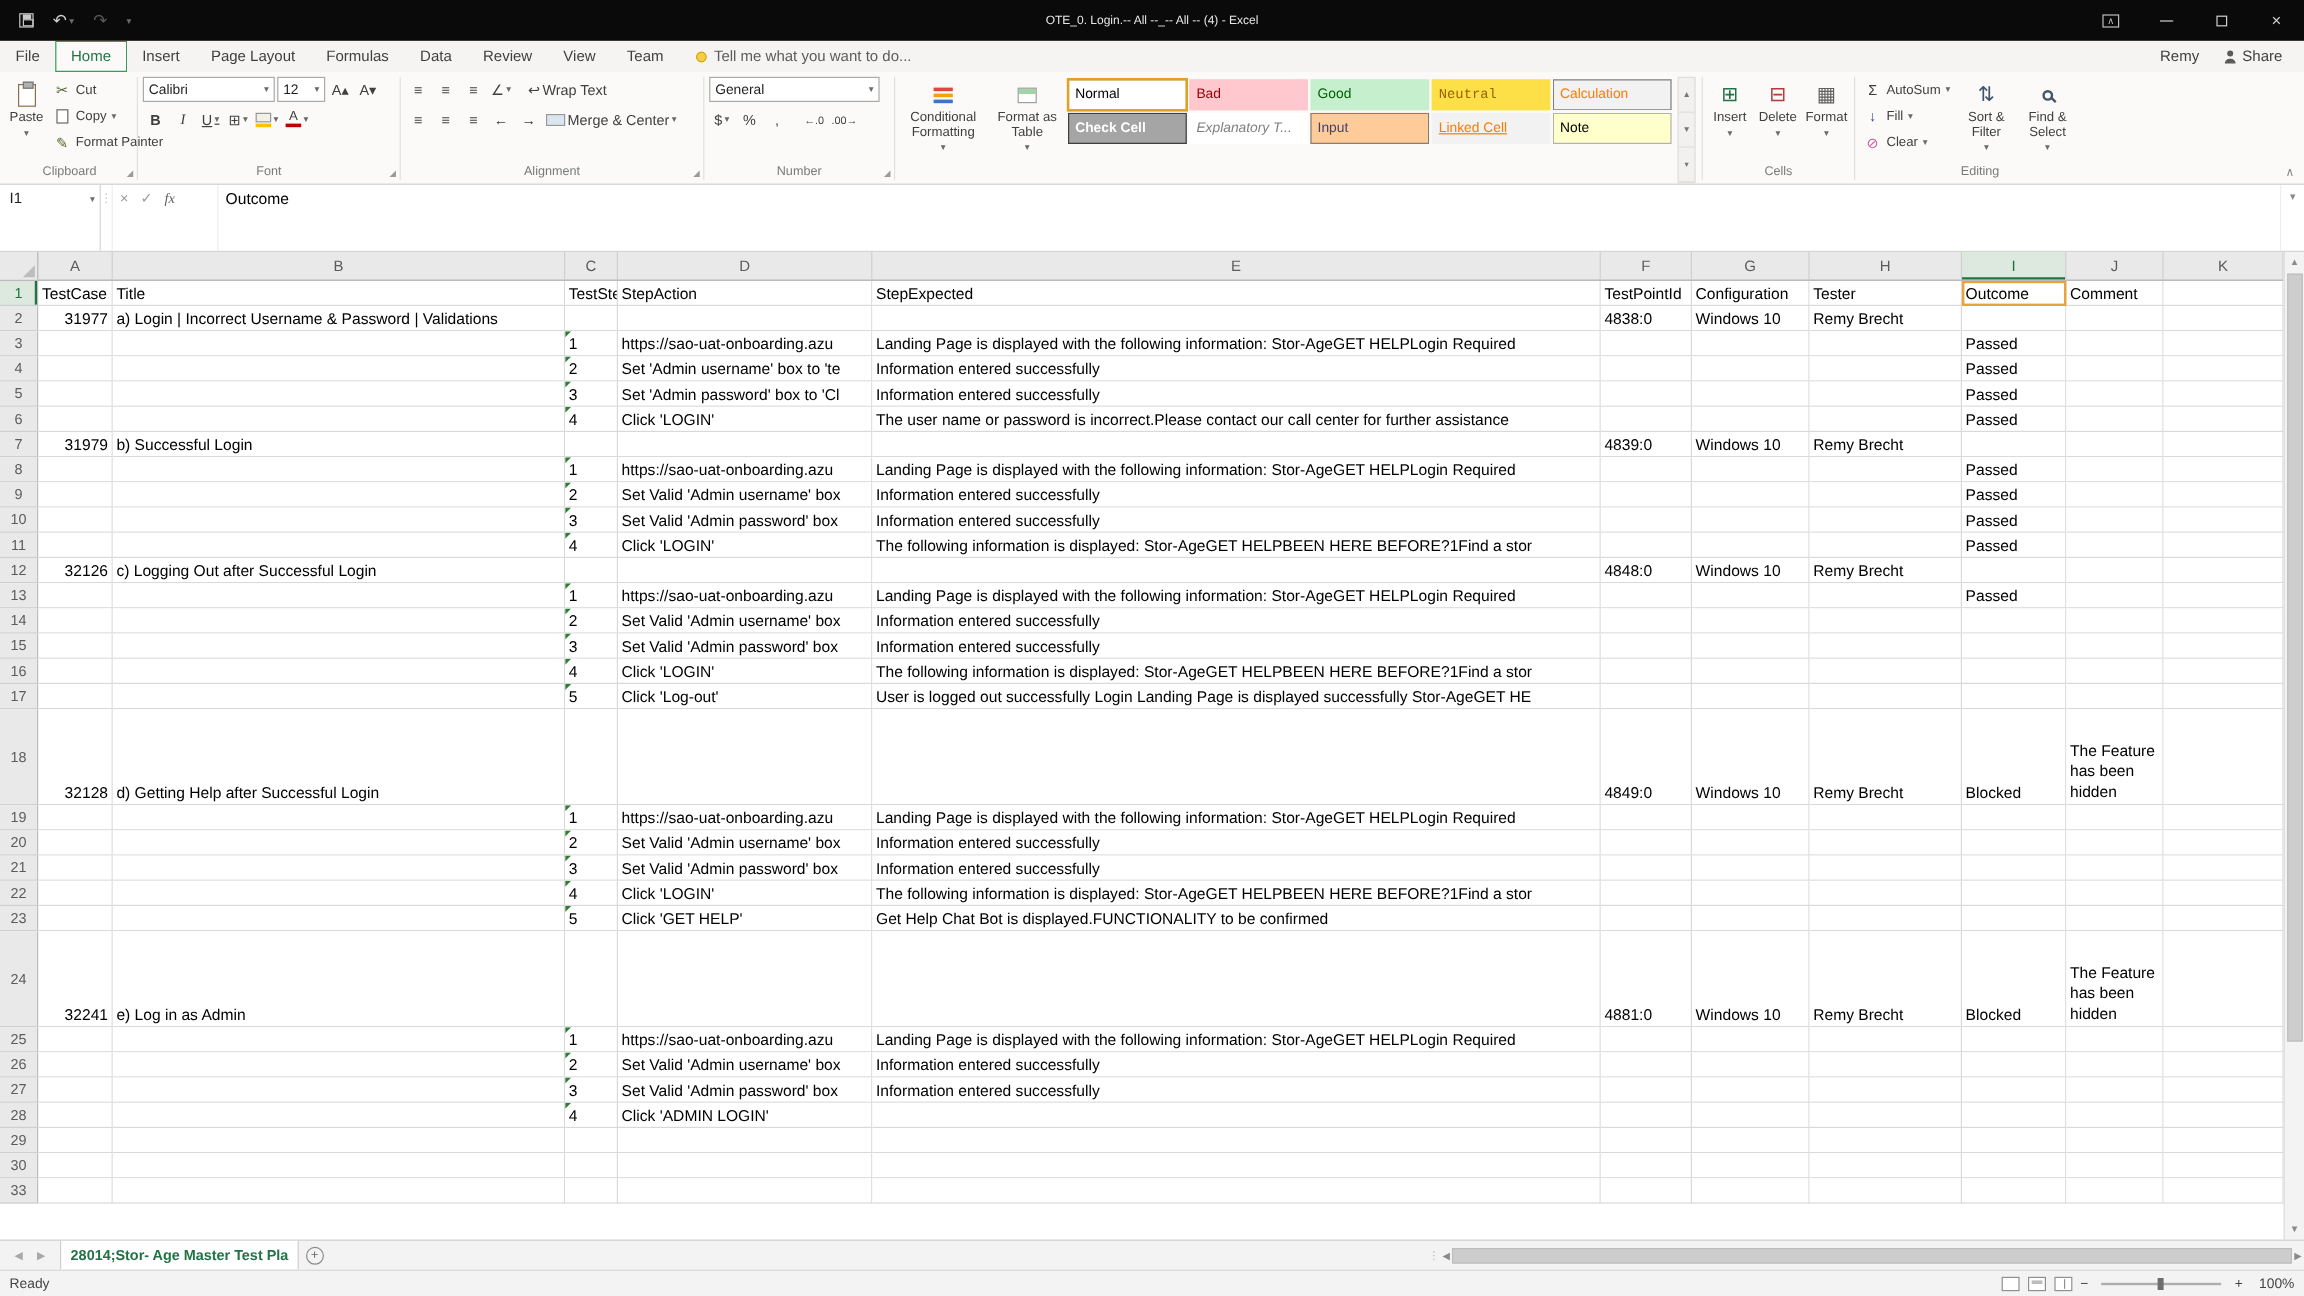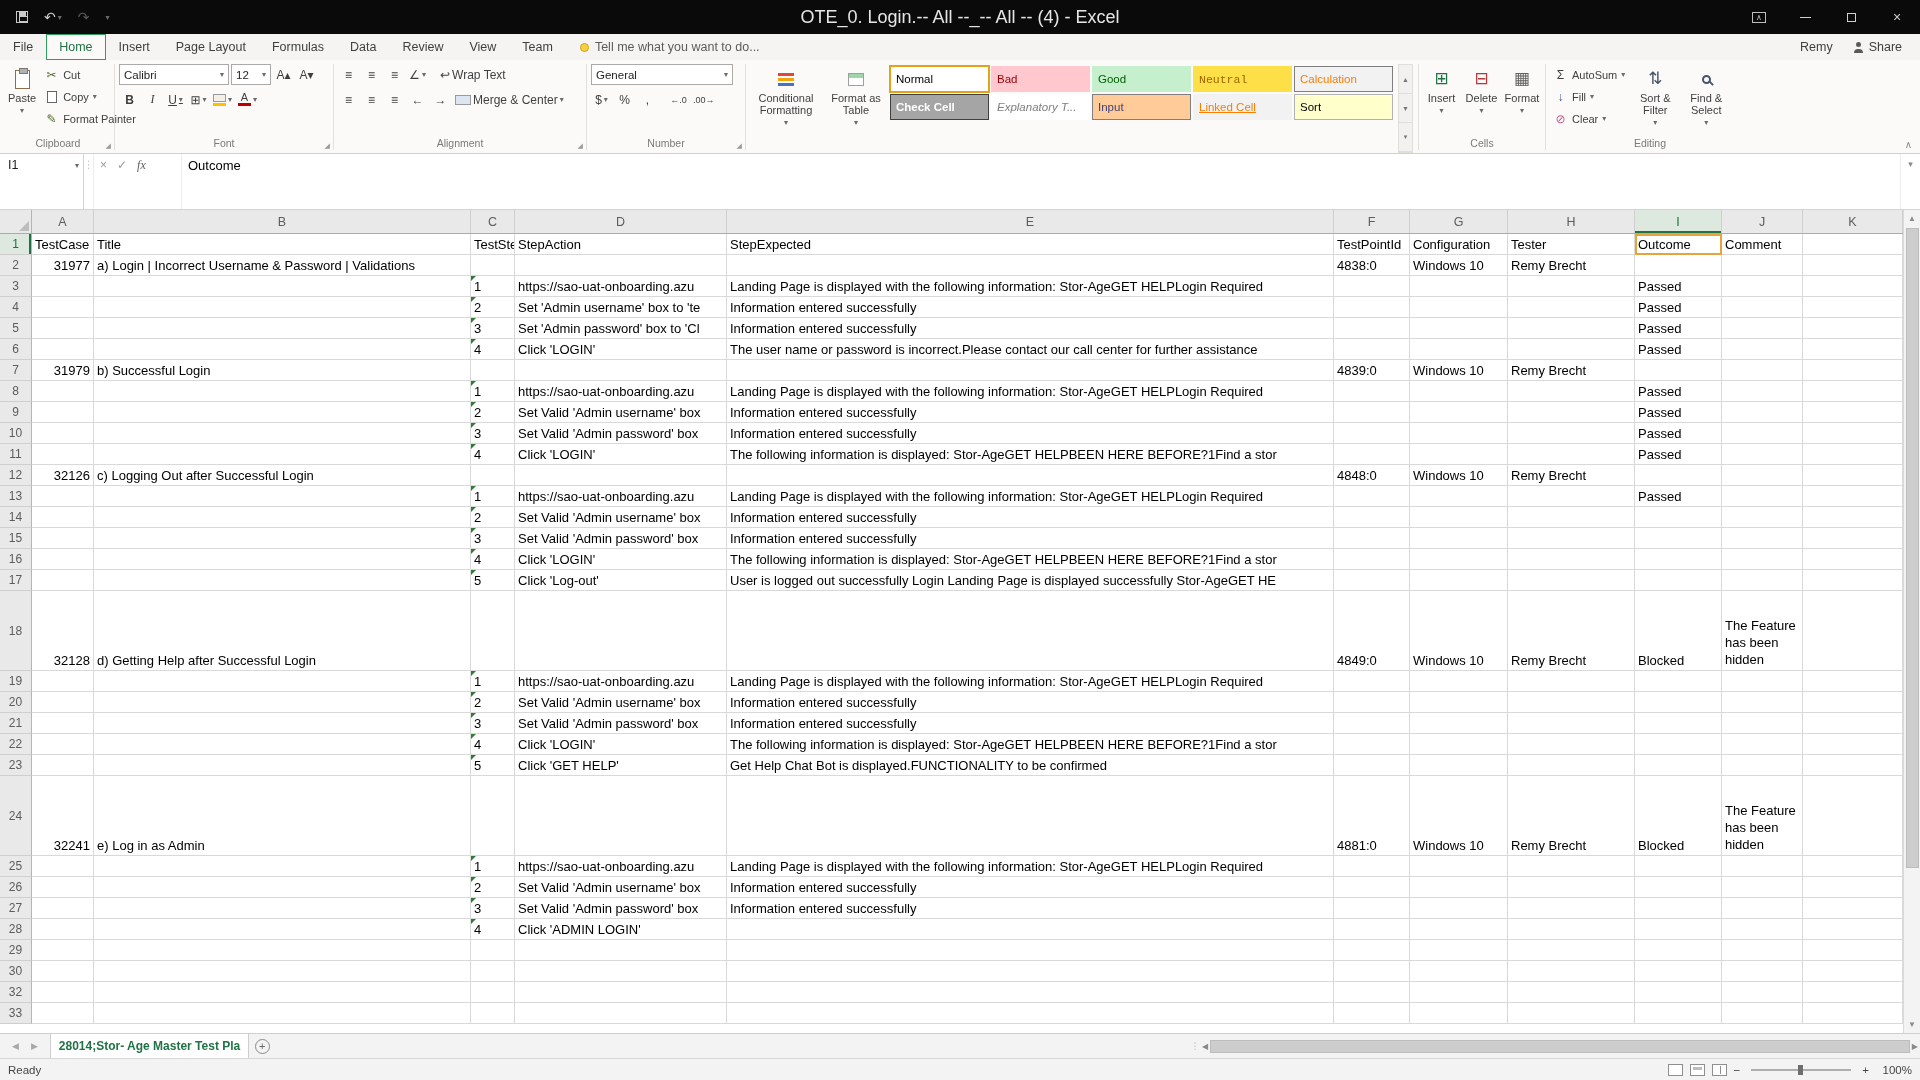--- a/index.html
+++ b/index.html
@@ -8,21 +8,21 @@
 .app{width:1920px;height:1080px;display:flex;flex-direction:column;overflow:hidden;background:#fff;}
 
 
 .titlebar{height:34px;background:#0a0a0a;color:#d9d9d9;display:flex;align-items:center;position:relative;flex:0 0 auto;}
 .qat{display:flex;align-items:center;gap:16px;padding-left:16px;font-size:14px;color:#cfcfcf;}
 .saveic{width:12px;height:12px;border:1px solid #c9c9c9;position:relative;}
 .saveic::before{content:"";position:absolute;top:0;left:2px;width:7px;height:4px;background:#c9c9c9;}
 .saveic::after{content:"";position:absolute;bottom:0;left:2px;width:7px;height:4px;border:1px solid #c9c9c9;}
 .qbtn{display:flex;align-items:center;gap:2px;}
 .dim{opacity:.4;}
-.title-text{position:absolute;left:0;right:0;text-align:center;font-size:18px;color:#e6e6e6;pointer-events:none;}
+.title-text{position:absolute;left:0;right:0;text-align:center;font-size:10px;color:#e6e6e6;pointer-events:none;}
 .wincontrols{margin-left:auto;display:flex;height:100%;align-items:stretch;}
 .winbtn{width:46px;display:flex;align-items:center;justify-content:center;color:#cfcfcf;font-size:14px;}
 .minglyph{width:11px;height:1px;background:#cfcfcf;}
 .restoreglyph{width:9px;height:9px;border:1px solid #cfcfcf;position:relative;background:#0a0a0a;}
 .restoreglyph::before{content:"";position:absolute;top:-3px;left:2px;width:9px;height:9px;border:1px solid #cfcfcf;z-index:-1;}
 .ribbonopts{width:14px;height:11px;border:1px solid #bdbdbd;font-size:8px;line-height:9px;text-align:center;color:#bdbdbd;}
 
 
 .tabrow{height:26px;background:#f5f4f2;display:flex;align-items:stretch;font-size:12.5px;color:#3f3f3f;flex:0 0 auto;}
 .rtab{padding:0 13px;display:flex;align-items:center;}
@@ -376,21 +376,21 @@
         <div class="gallery">
             <div class="chip chip-sel" style="background: rgb(255, 255, 255); color: rgb(0, 0, 0); box-shadow: rgb(171, 171, 171) 0px 0px 0px 1px inset;">Normal</div>
             <div class="chip" style="background: rgb(255, 199, 206); color: rgb(156, 0, 6);">Bad</div>
             <div class="chip" style="background: rgb(198, 239, 206); color: rgb(0, 97, 0);">Good</div>
             <div class="chip" style="background: #fde047; color: rgb(156, 101, 0); font-family: Liberation Mono, monospace;">Neutral</div>
             <div class="chip" style="background: rgb(242, 242, 242); color: rgb(250, 125, 0); box-shadow: rgb(127, 127, 127) 0px 0px 0px 1px inset;">Calculation</div>
             <div class="chip" style="background: rgb(165, 165, 165); color: rgb(255, 255, 255); box-shadow: rgb(63, 63, 63) 0px 0px 0px 1px inset; font-weight: 700;">Check Cell</div>
             <div class="chip" style="background: rgb(255, 255, 255); color: rgb(127, 127, 127); font-style: italic;">Explanatory T...</div>
             <div class="chip" style="background: rgb(255, 204, 153); color: rgb(63, 63, 118); box-shadow: rgb(127, 127, 127) 0px 0px 0px 1px inset;">Input</div>
             <div class="chip" style="background: rgb(242, 242, 242); color: rgb(250, 125, 0); text-decoration: underline;">Linked Cell</div>
-            <div class="chip" style="background: rgb(255, 255, 204); color: rgb(0, 0, 0); box-shadow: rgb(178, 178, 178) 0px 0px 0px 1px inset;">Sort</div>
+            <div class="chip" style="background: rgb(255, 255, 204); color: rgb(0, 0, 0); box-shadow: rgb(178, 178, 178) 0px 0px 0px 1px inset;">Note</div>
           </div>
         <div class="galscroll">
           <span>▲</span>
           <span>▼</span>
           <span>▾</span>
         </div>
       </div>
     </div>
 
     <div class="rsep"></div>
@@ -908,34 +908,20 @@
             <div class="cell" style="width: 212px;"></div>
             <div class="cell" style="width: 607px;"></div>
             <div class="cell" style="width: 76px;"></div>
             <div class="cell" style="width: 98px;"></div>
             <div class="cell" style="width: 127px;"></div>
             <div class="cell" style="width: 87px;"></div>
             <div class="cell" style="width: 81px;"></div>
             <div class="cell" style="width: 100px;"></div>
           </div>
           <div class="grow" style="height: 21px;">
-            <div class="rowhdr">32</div>
-            <div class="cell ar" style="width: 62px;"></div>
-            <div class="cell" style="width: 377px;"></div>
-            <div class="cell" style="width: 44px;"></div>
-            <div class="cell" style="width: 212px;"></div>
-            <div class="cell" style="width: 607px;"></div>
-            <div class="cell" style="width: 76px;"></div>
-            <div class="cell" style="width: 98px;"></div>
-            <div class="cell" style="width: 127px;"></div>
-            <div class="cell" style="width: 87px;"></div>
-            <div class="cell" style="width: 81px;"></div>
-            <div class="cell" style="width: 100px;"></div>
-          </div>
-          <div class="grow" style="height: 21px;">
             <div class="rowhdr">33</div>
             <div class="cell ar" style="width: 62px;"></div>
             <div class="cell" style="width: 377px;"></div>
             <div class="cell" style="width: 44px;"></div>
             <div class="cell" style="width: 212px;"></div>
             <div class="cell" style="width: 607px;"></div>
             <div class="cell" style="width: 76px;"></div>
             <div class="cell" style="width: 98px;"></div>
             <div class="cell" style="width: 127px;"></div>
             <div class="cell" style="width: 87px;"></div>

